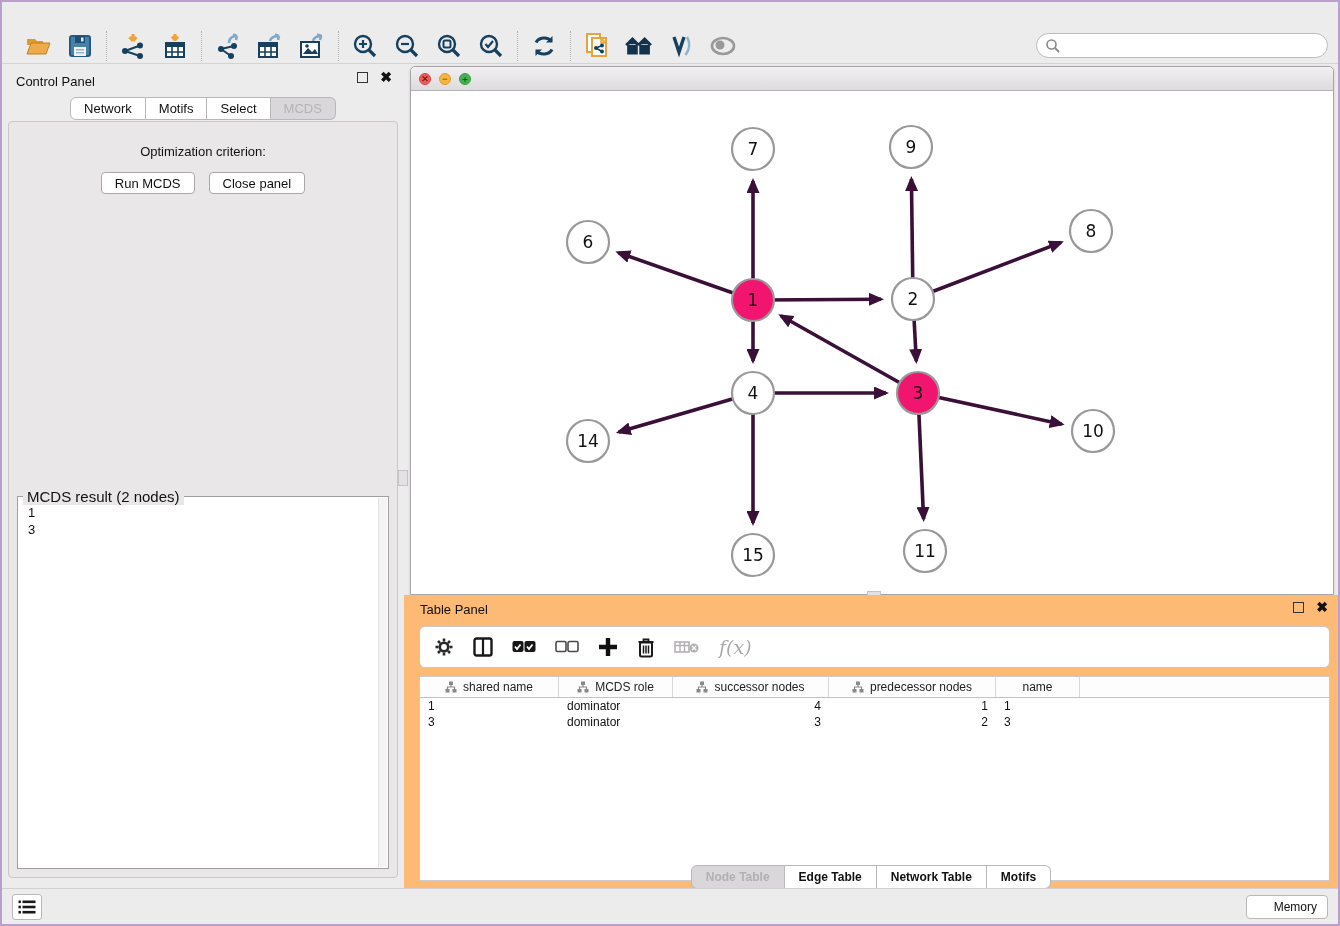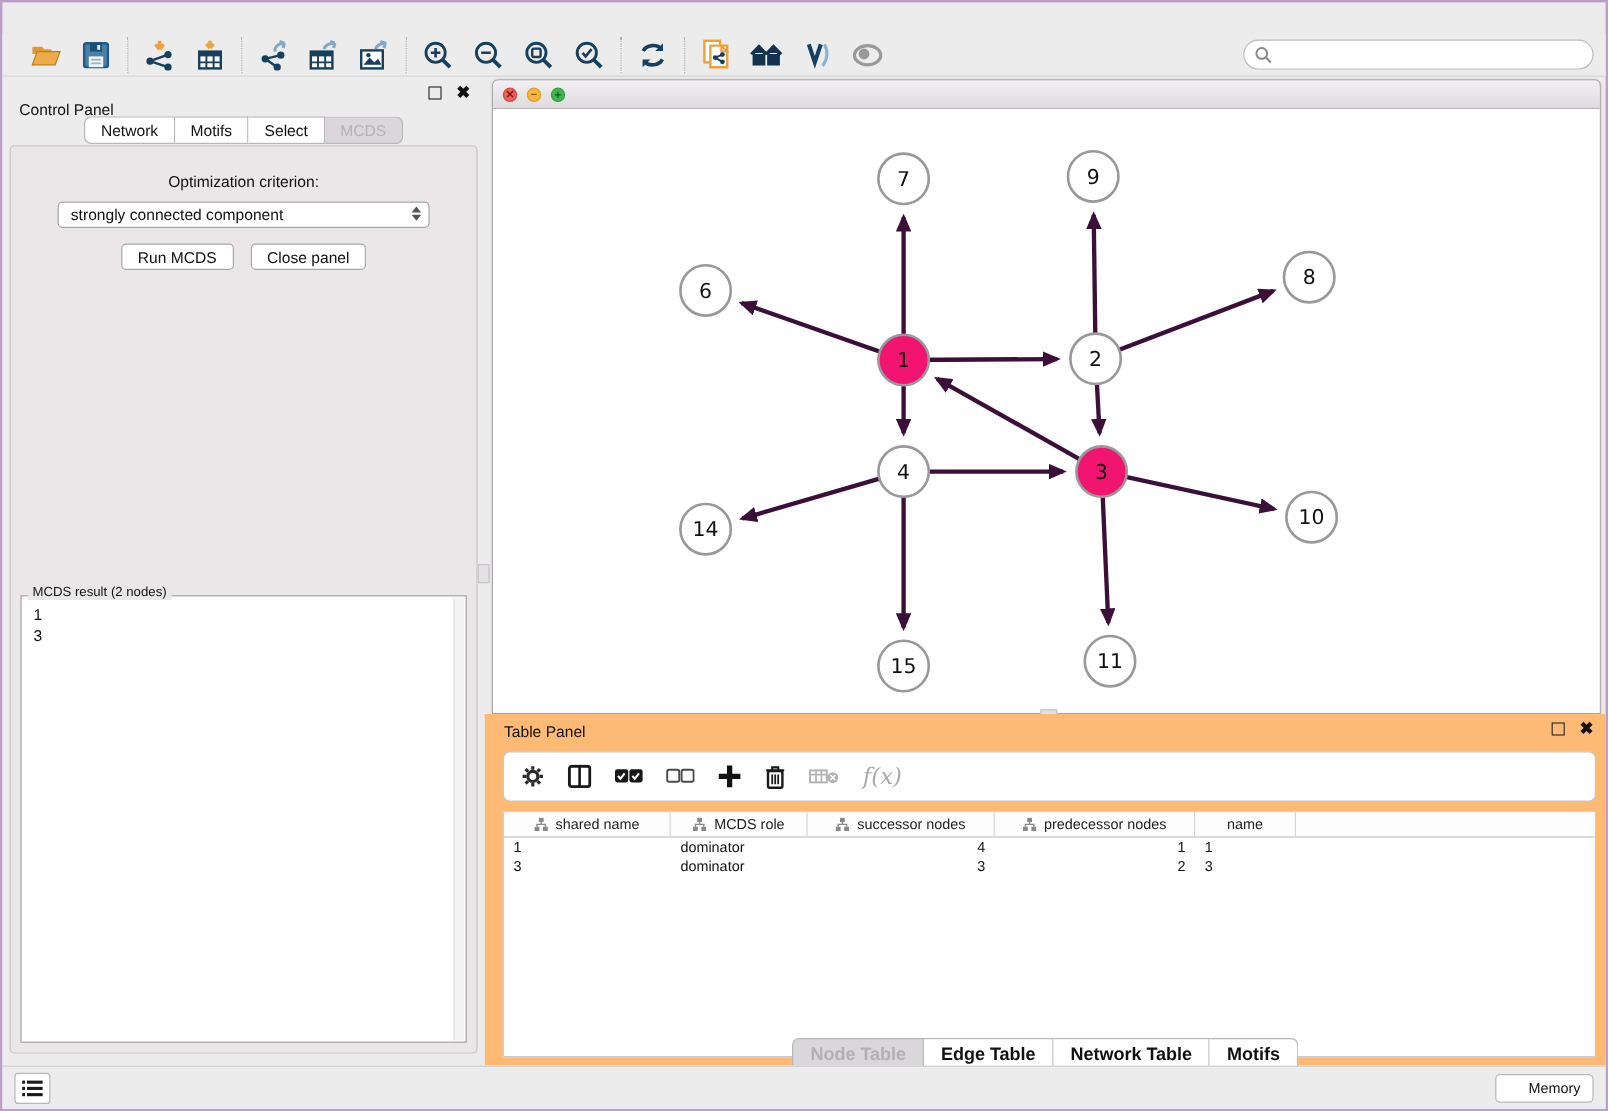--- a/index.html
+++ b/index.html
@@ -23,21 +23,21 @@
   .tsep { width:0; height:30px; border-left:1px dotted #b2b0b2; }
   .tbtn { width:28px; height:28px; display:flex; align-items:center; justify-content:center; cursor:pointer; }
   .search-wrap { position:absolute; right:10px; top:5px; width:292px; height:25px; background:#fff;
     border:1px solid #bdbbbd; border-radius:13px; display:flex; align-items:center; padding-left:8px; }
 
   
   .main { position:absolute; left:0; top:62px; right:0; bottom:36px; }
 
   
   .cpanel { position:absolute; left:0; top:0; width:402px; bottom:0; background:#ececec; }
-  .panel-head { position:absolute; left:14px; top:20px; font-size:13px; color:#111; }
+  .panel-head { position:absolute; left:14px; top:10px; font-size:13px; color:#111; }
   .panel-icons { position:absolute; right:12px; top:8px; display:flex; gap:12px; align-items:center; }
   .float-ico { width:11px; height:11px; border:1.5px solid #333; display:inline-block; }
   .close-ico { font-size:14px; font-weight:bold; color:#111; line-height:11px; }
   .cp-tabs { position:absolute; left:0; right:0; top:33px; display:flex; justify-content:center; }
   .cp-tab { font-size:13px; padding:3px 13px; background:#fff; border:1px solid #b9b7b9; border-left:none;
     color:#111; cursor:pointer;text-align:center; }
   .cp-tab:first-child { border-left:1px solid #b9b7b9; border-radius:6px 0 0 6px; }
   .cp-tab.sel { background:#d9d7d9; color:#b5b3b5; border-radius:0 6px 6px 0; }
   .cp-body { position:absolute; left:6px; right:6px; top:57px; bottom:10px; background:#e9e7e7;
     border:1px solid #c9c7c9; border-radius:4px; }
@@ -48,21 +48,21 @@
   .chev { position:absolute; right:6px; top:3px; display:flex; flex-direction:column; gap:2px; }
   .chev i { width:0; height:0; border-left:4px solid transparent; border-right:4px solid transparent; display:block; }
   .chev .up { border-bottom:5px solid #555; }
   .chev .dn { border-top:5px solid #555; }
   .btn-row { margin-top:13px; display:flex; justify-content:center; gap:14px; }
   .pbtn { background:#fff; border:1px solid #a9a7a9; border-radius:4px; font-size:13px; color:#111;
     padding:3px 13px; height:22px; cursor:pointer; font-family:inherit; }
   .result-box { position:absolute; left:8px; right:8px; top:374px; bottom:8px; background:#fff;
     border:1px solid #a0a0a0; }
   .result-legend { position:absolute; top:-9px; left:5px; background:#e9e7e7; padding:0 4px;
-    font-size:11px; color:#111; }
+    font-size:15px; color:#111; }
   .result-lines { padding:7px 10px; font-size:13px; color:#111; line-height:17px; }
   .result-scroll { position:absolute; top:1px; bottom:1px; right:1px; width:9px; background:#f4f4f4;
     border-left:1px solid #e2e2e2; }
 
   
   .grip-v { position:absolute; left:396px; top:406px; width:10px; height:16px; background:#e3e1e3;
     border:1px solid #c5c3c5; }
   .grip-h { position:absolute; left:456px; top:524px; width:14px; height:9px; background:#e3e1e3;
     border:1px solid #c5c3c5; }
 
@@ -91,21 +91,21 @@
   .tbl { position:absolute; left:15px; right:8px; top:81px; height:205px; background:#fff;
     border:1px solid #cccacb; }
   .tbl-header { display:flex; height:21px; border-bottom:1px solid #c4c2c4; background:#fdfdfd; }
   .th { display:flex; align-items:center; justify-content:center; gap:6px; font-size:12px; color:#222;
     border-right:1px solid #d8d6d8; cursor:pointer; }
   .tbl-row { display:flex; height:16px; font-size:12px; color:#111; }
   .td { padding:1px 8px 0; overflow:hidden; white-space:nowrap; }
   .td.num { text-align:right; }
   .c0 { width:139px; } .c1 { width:114px; } .c2 { width:156px;justify-content:center; } .c3 { width:167px; } .c4 { width:84px; }
   .tp-tabs { position:absolute; left:0; right:0; top:270px; display:flex; justify-content:center; }
-  .tp-tab { font-size:15px; font-weight:bold; padding:4px 14px; background:#fff; border:1px solid #b9b7b9;
+  .tp-tab { font-size:12px; font-weight:bold; padding:4px 14px; background:#fff; border:1px solid #b9b7b9;
     border-left:none; color:#111; cursor:pointer; }
   .tp-tab:first-child { border-left:1px solid #b9b7b9; border-radius:6px 0 0 6px; }
   .tp-tab:last-child { border-radius:0 6px 6px 0; }
   .tp-tab.sel { background:#d9d7d9; color:#b2b0b2; }
 
   
   .statusbar { position:absolute; left:0; right:0; bottom:0; height:36px; background:#ececec;
     border-top:1px solid #d2d0d2; }
   .list-btn { position:absolute; left:10px; top:5px; width:30px; height:26px; background:#fff;
     border:1px solid #b9b7b9; border-radius:3px; display:flex; align-items:center; justify-content:center; cursor:pointer; }
@@ -278,27 +278,20 @@
         <span class="close-ico">✖</span>
       </div>
       <div class="cp-tabs">
         <span class="cp-tab">Network</span>
         <span class="cp-tab">Motifs</span>
         <span class="cp-tab">Select</span>
         <span class="cp-tab sel">MCDS</span>
       </div>
       <div class="cp-body">
         <div class="opt-label">Optimization criterion:</div>
-        <div class="opt-select">
-          <span>strongly connected component</span>
-          <span class="chev">
-              <i class="up"></i>
-              <i class="dn"></i>
-            </span>
-        </div>
         <div class="btn-row">
           <button class="pbtn">Run MCDS</button>
           <button class="pbtn">Close panel</button>
         </div>
         <div class="result-box">
           <div class="result-legend">MCDS result (2 nodes)</div>
           <div class="result-lines">
             <div>1</div>
             <div>3</div>
           </div>

